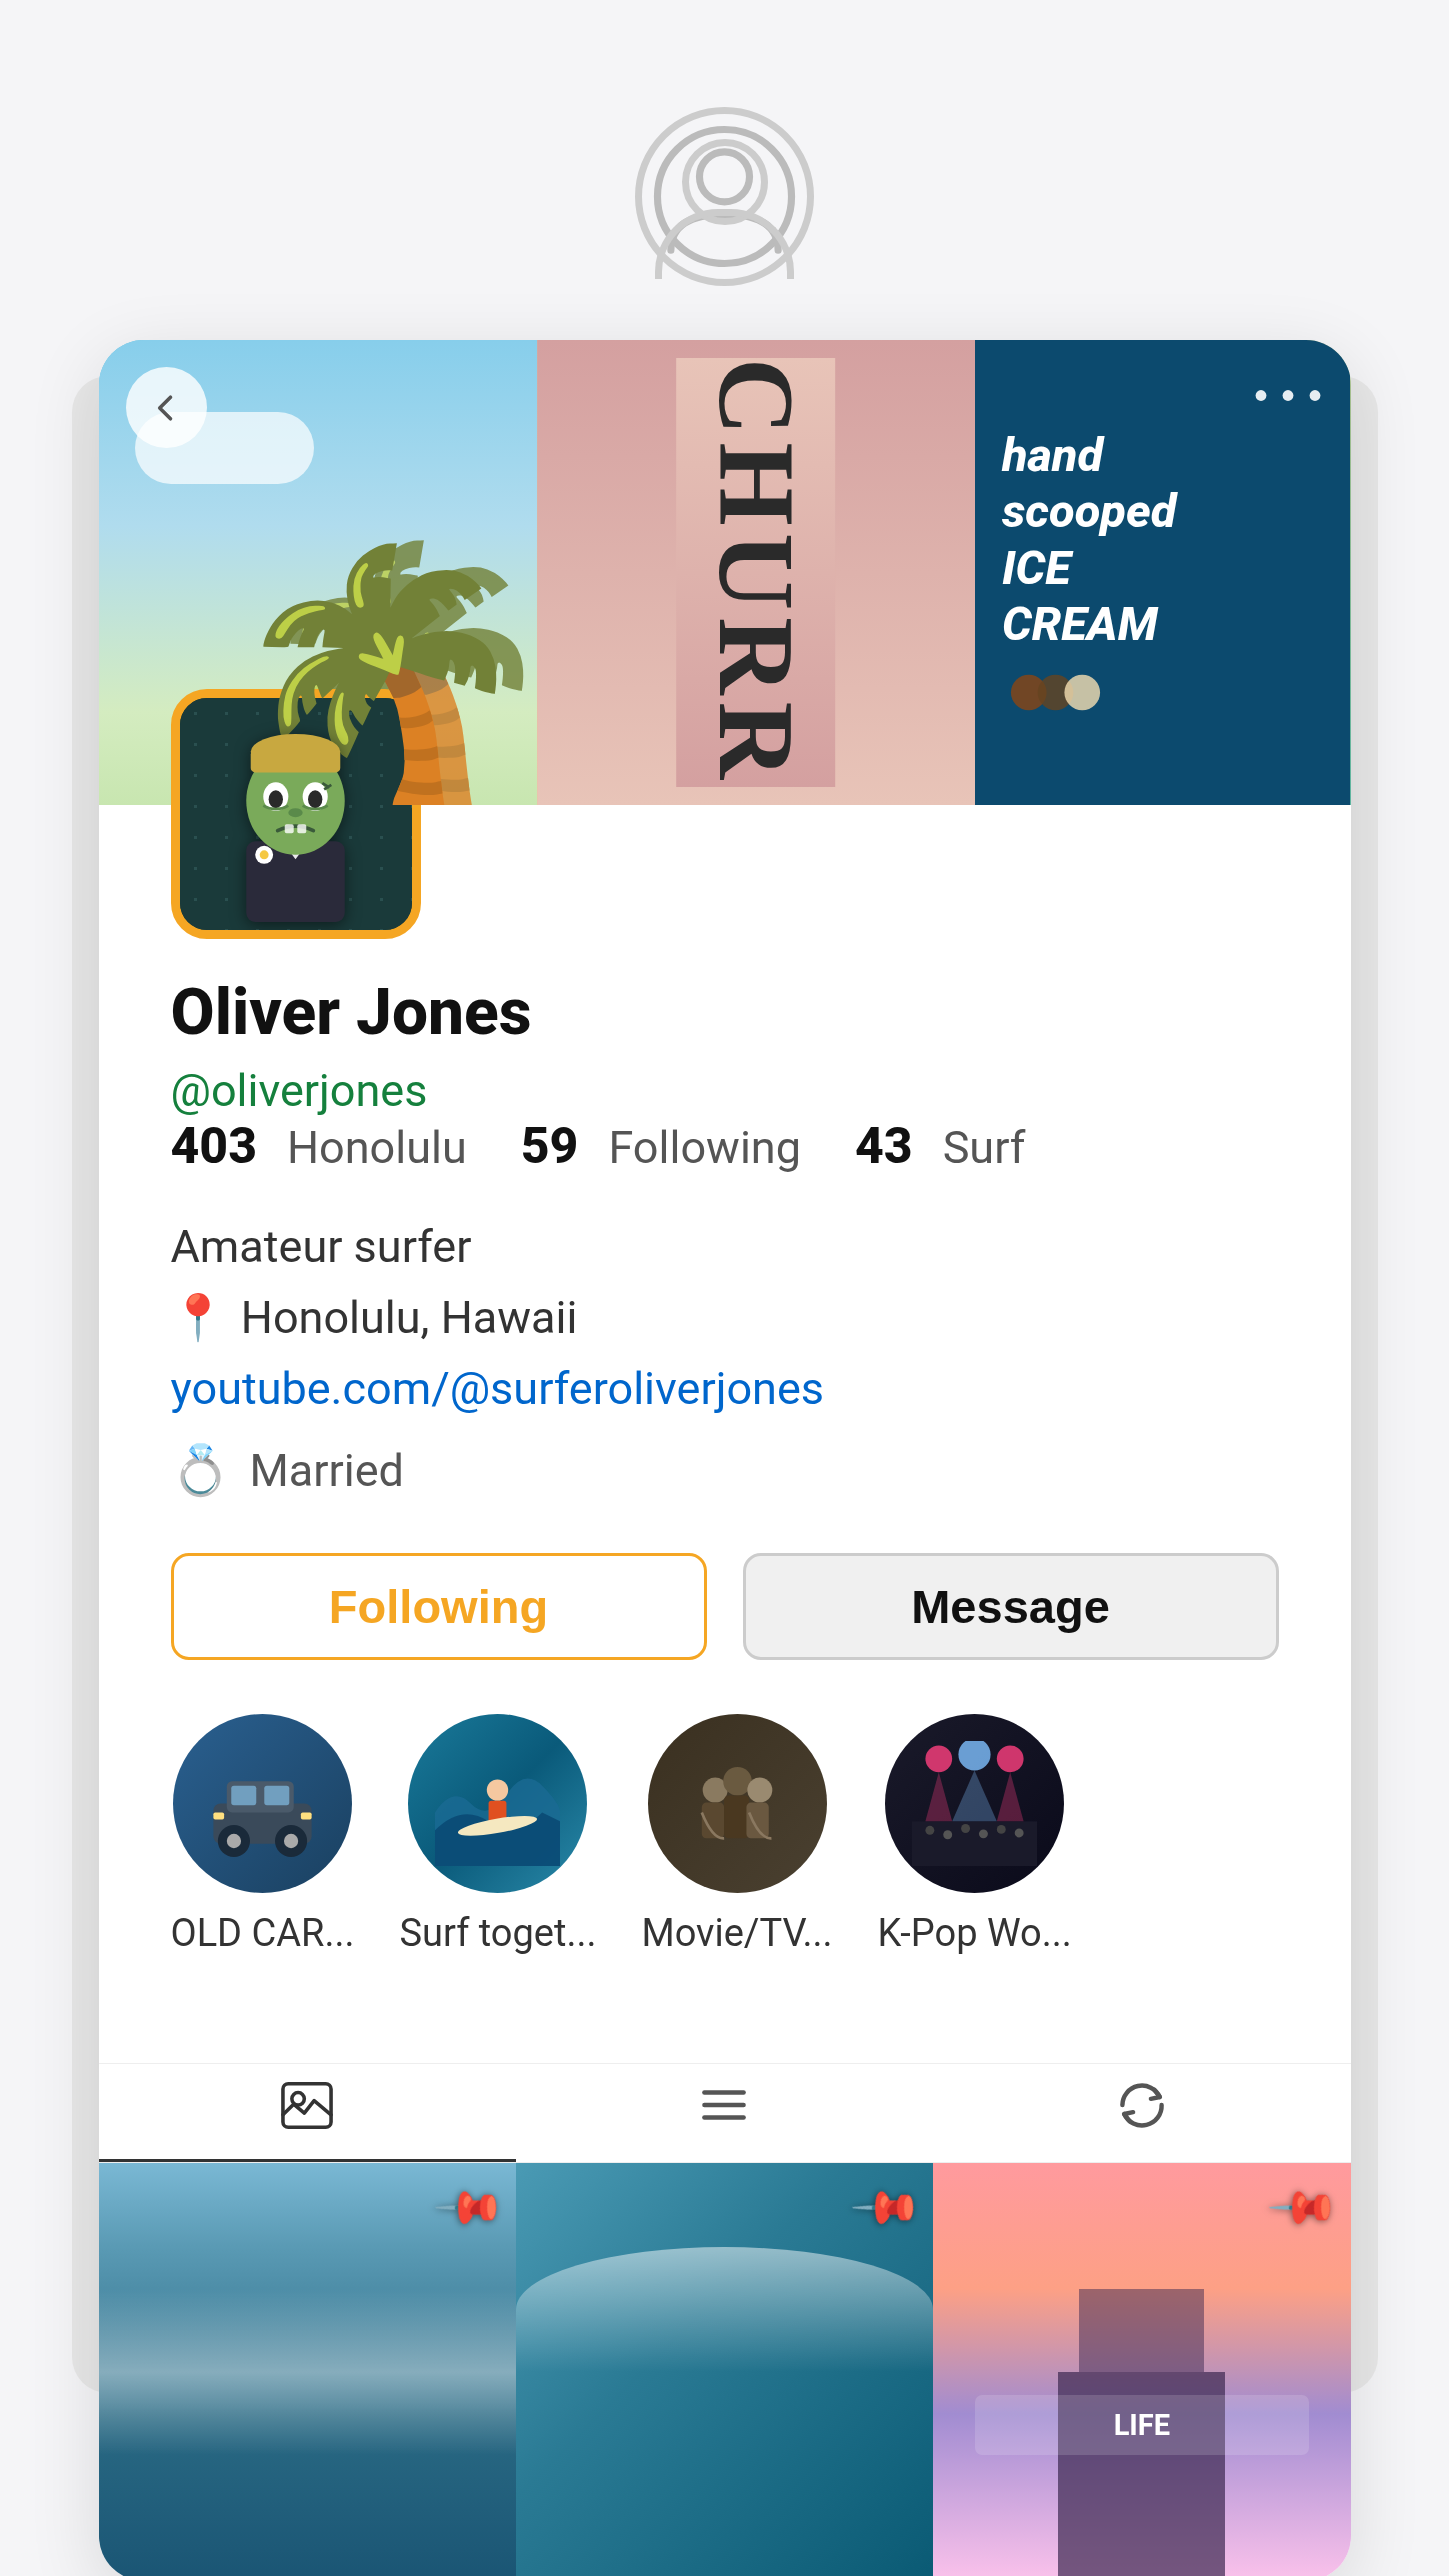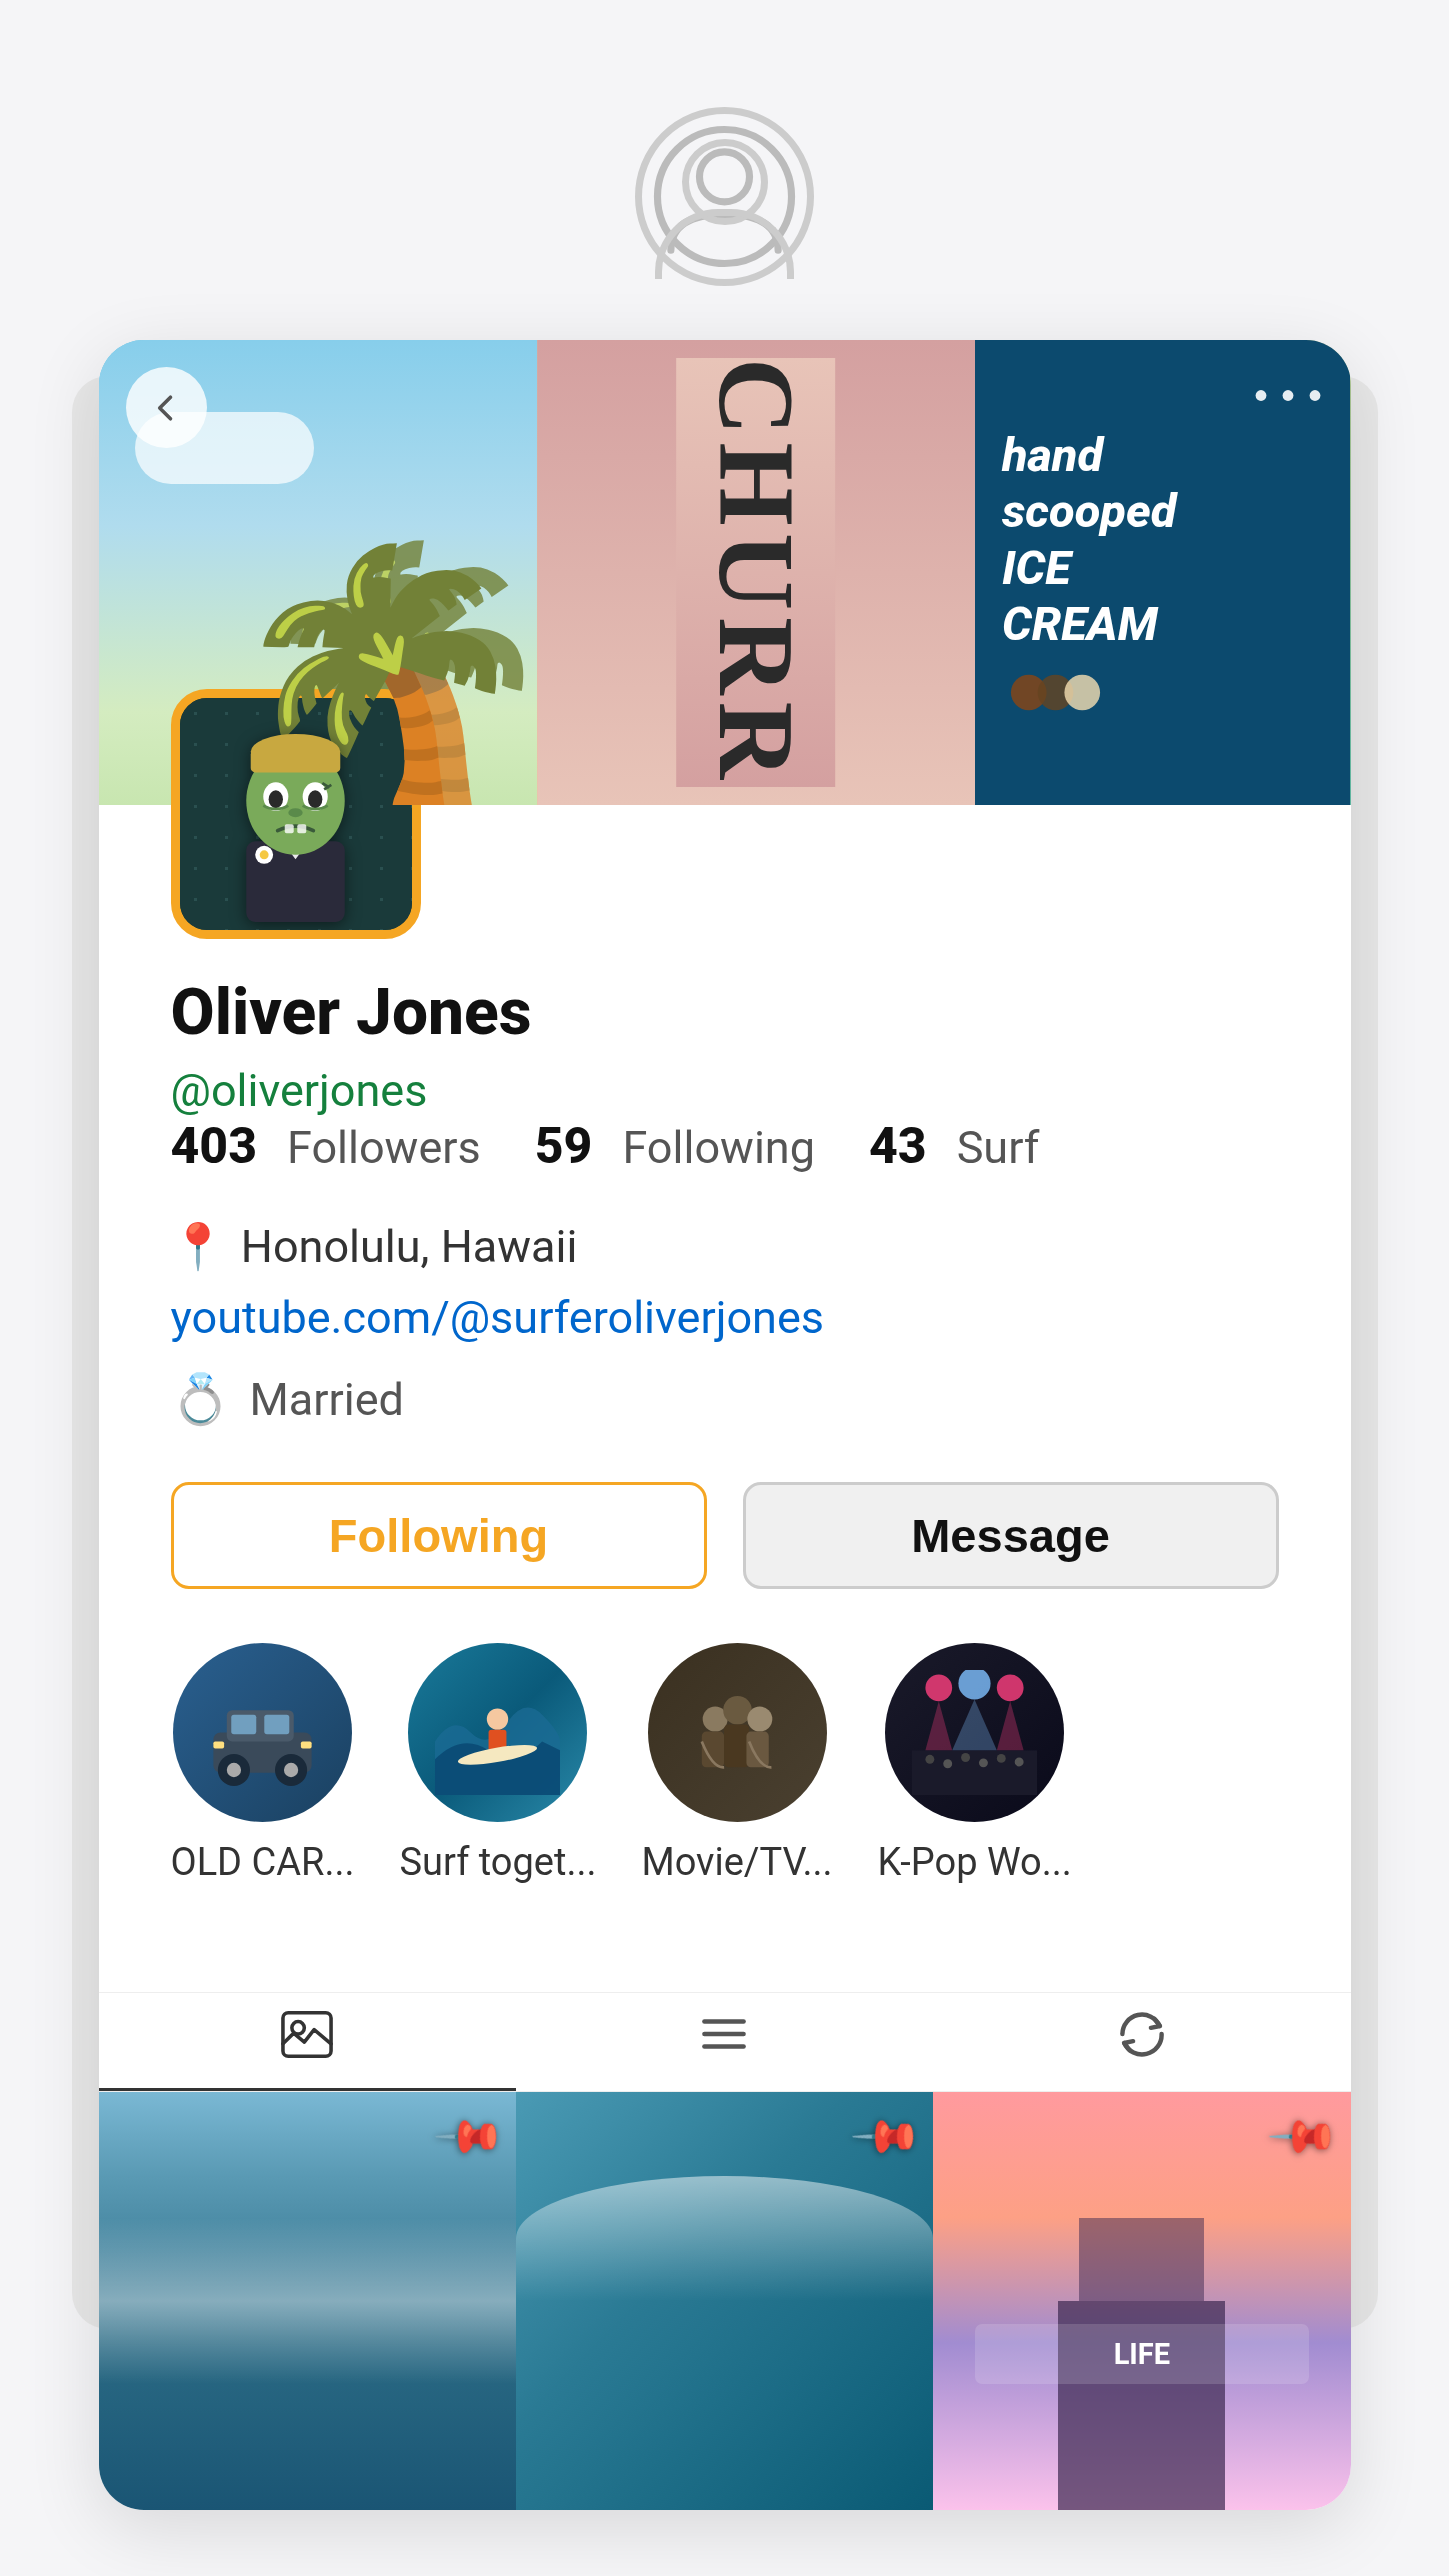--- a/index.html
+++ b/index.html
@@ -551,32 +551,33 @@
         </div>
       </div>
 
       <div class="user-name">Oliver Jones</div>
 
       <div class="user-handle">@oliverjones</div>
 
       <div class="stats-row">
         <div class="stat-item">
           <span class="stat-number">403</span>
-          <span class="stat-label">Followers</span>
+          <span class="stat-label">Honolulu</span>
         </div>
         <div class="stat-item">
           <span class="stat-number">59</span>
           <span class="stat-label">Following</span>
         </div>
         <div class="stat-item">
           <span class="stat-number">43</span>
           <span class="stat-label">Surf</span>
         </div>
       </div>
 
+      <div class="bio">Amateur surfer</div>
 
       <div class="location">
         <span>📍</span>
         <span>Honolulu, Hawaii</span>
       </div>
 
       <div class="link">youtube.com/@surferoliverjones</div>
 
       <div class="relationship">
         <span class="rings-icon">💍</span>

